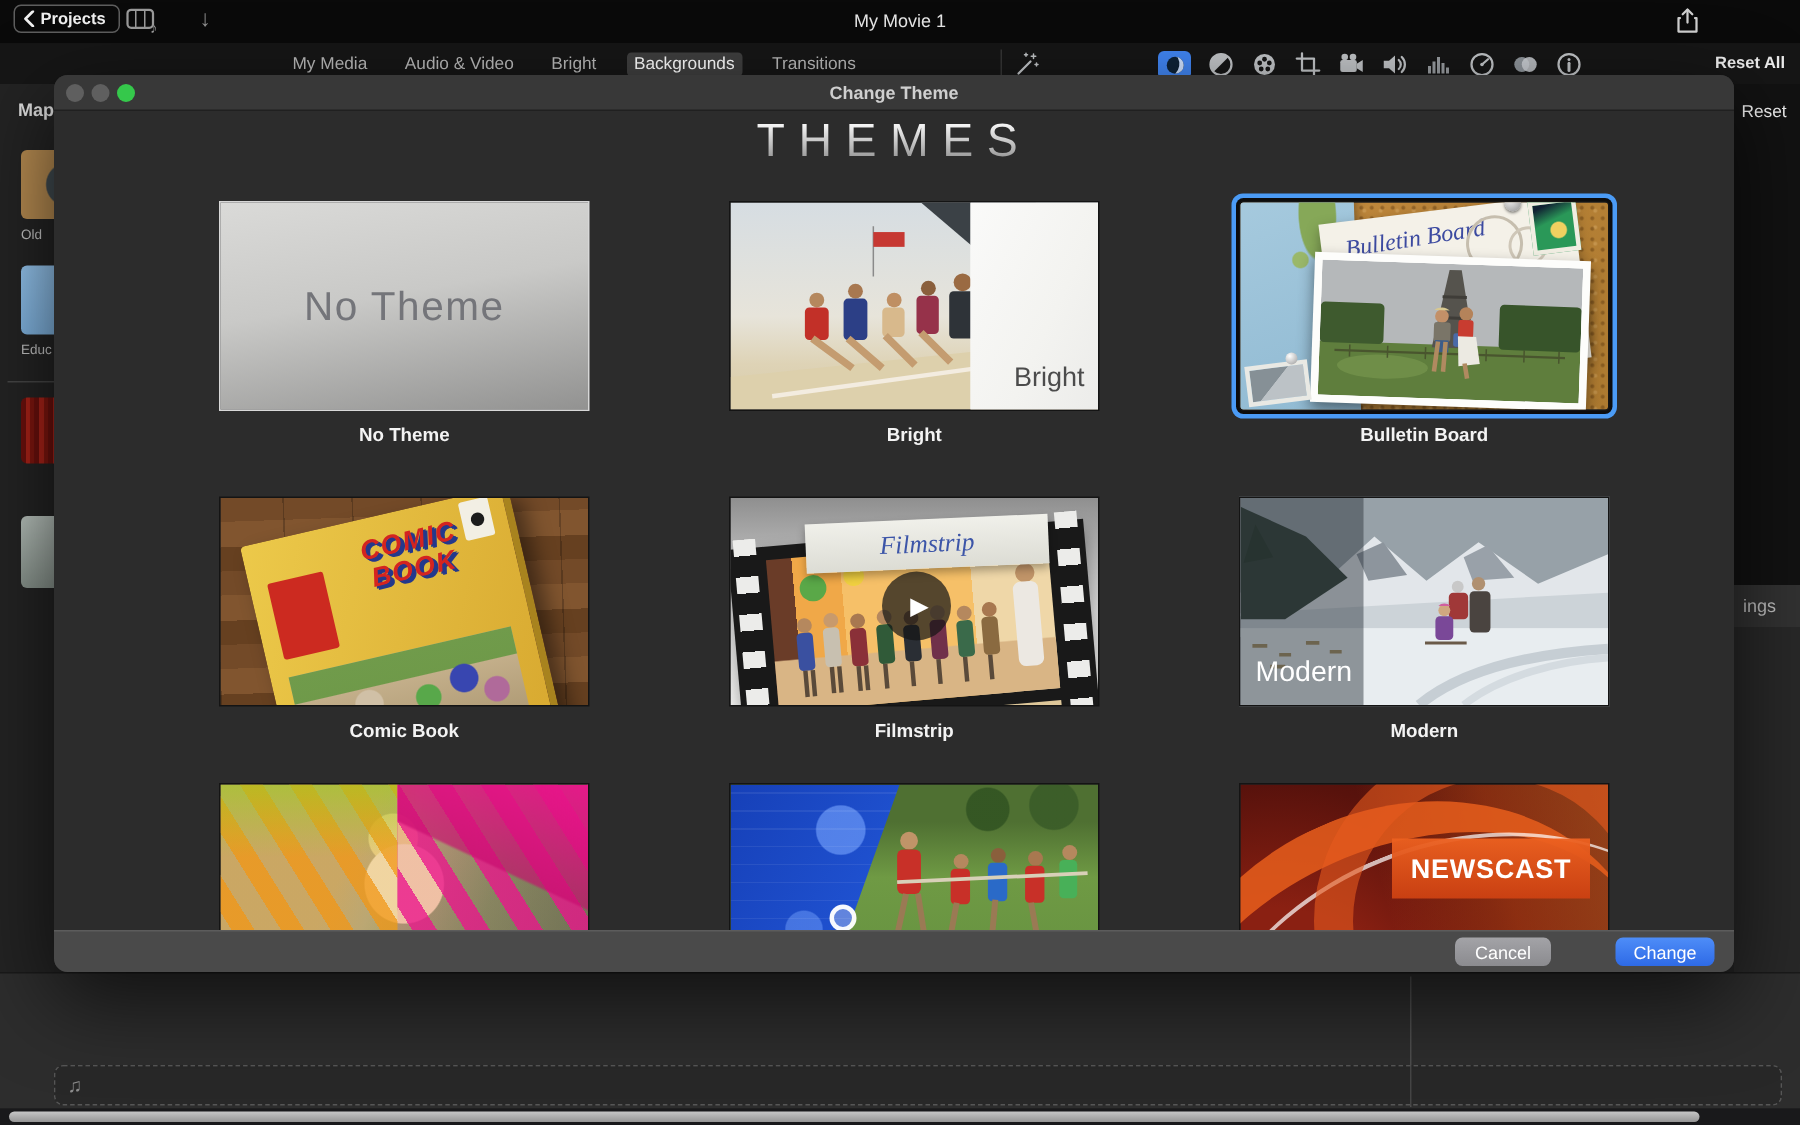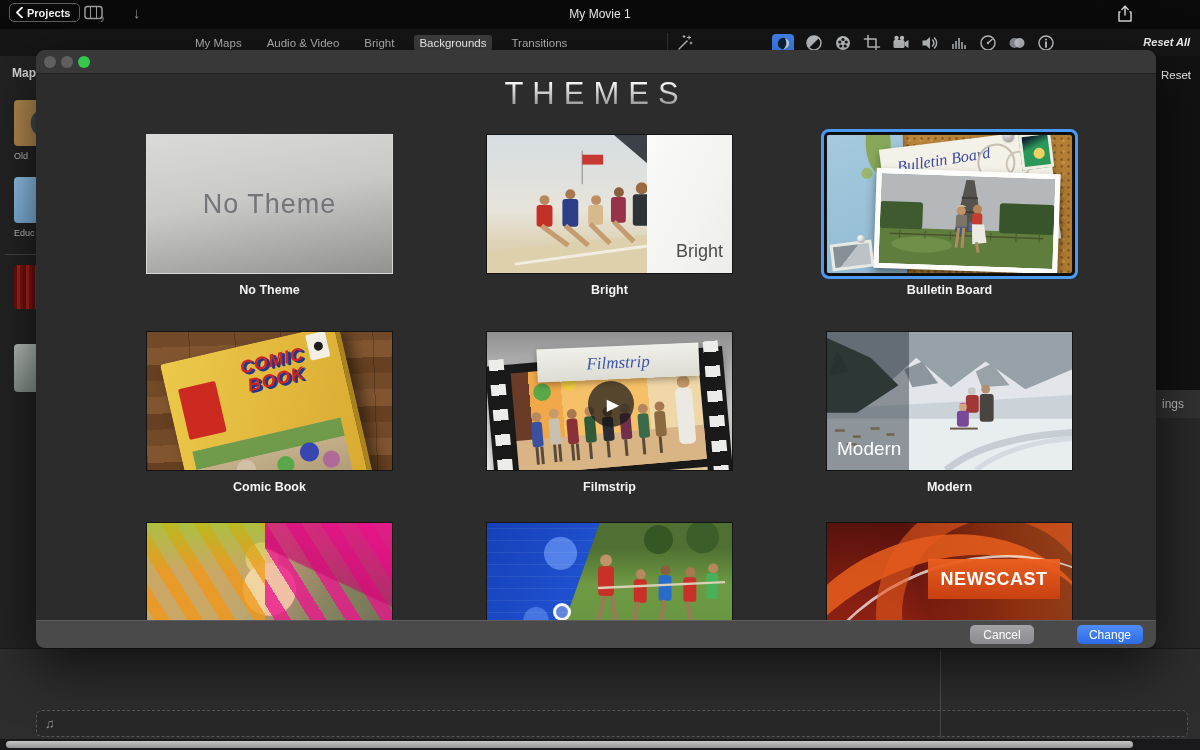--- a/index.html
+++ b/index.html
@@ -18,21 +18,21 @@
   
   #toolbar{position:absolute;left:0;top:29px;width:1200px;height:27px;background:#161616;border-bottom:1px solid #000;}
   .tabs{position:absolute;left:190px;top:0;height:27px;display:flex;align-items:center;gap:15px;}
   .tab{font-size:11.5px;color:#b9b9b9;padding:2px 5px;border-radius:3px;white-space:nowrap;}
   .tab.active{background:#3f3f3f;color:#fff;}
   .tb-divider{position:absolute;left:667px;top:4px;height:19px;width:1px;background:#353535;}
   .wand{position:absolute;left:676px;top:5px;width:18px;height:18px;}
   .adjust-icons{position:absolute;left:772px;top:4px;display:flex;gap:11px;align-items:center;height:20px;}
   .aicon{width:18px;height:18px;display:flex;align-items:center;justify-content:center;}
   .aicon.active{background:#4186f4;border-radius:4px;width:22px;height:19px;}
-  .reset-all{position:absolute;right:10px;top:7px;font-size:11px;font-weight:bold;color:#ededed;font-style:italic;}
+  .reset-all{position:absolute;right:10px;top:7px;font-size:11px;font-weight:bold;color:#ededed;}
 
   
   #stage{position:absolute;left:0;top:56px;width:1200px;height:592px;background:#222;}
   #sidebar-frag{position:absolute;left:0;top:0;width:36px;height:592px;background:#232323;overflow:hidden;}
   .sb-header{position:absolute;left:12px;top:10px;font-size:12px;font-weight:bold;color:#dcdcdc;white-space:nowrap;}
   .sb-thumb{position:absolute;left:14px;width:40px;border-radius:4px;}
   .sb-label{position:absolute;left:14px;font-size:9px;color:#c2c2c2;white-space:nowrap;}
   .sb-div{position:absolute;left:5px;width:31px;height:1px;background:#454545;}
   #right-frag{position:absolute;right:0;top:0;width:44px;height:592px;overflow:hidden;}
   .rf-viewer{position:absolute;left:0;top:0;width:44px;height:334px;background:#121212;text-align:center;}
@@ -230,21 +230,21 @@
       <svg width="18" height="18" viewBox="0 0 18 18">
           <path d="M4,7 H3 V16 H15 V7 H14" class="gi" style="stroke:#cfcfcf"></path>
           <line x1="9" y1="1.5" x2="9" y2="10" class="gi" style="stroke:#cfcfcf"></line>
           <polyline points="5.8,4.5 9,1.3 12.2,4.5" class="gi" style="stroke:#cfcfcf"></polyline>
         </svg>
     </div>
   </header>
 
   <div id="toolbar">
     <nav class="tabs">
-      <span class="tab">My Maps</span>
+      <span class="tab">My Media</span>
       <span class="tab">Audio &amp; Video</span>
       <span class="tab">Bright</span>
       <span class="tab active">Backgrounds</span>
       <span class="tab">Transitions</span>
     </nav>
     <span class="tb-divider"></span>
     <span class="wand">
       <svg width="18" height="18" viewBox="0 0 18 18">
           <line x1="3" y1="15" x2="11" y2="7" class="gi"></line>
           <path d="M13,2 v3 M11.5,3.5 h3 M8,1.5 v2 M7,2.5 h2 M15,8 v2 M14,9 h2" class="gi" style="stroke-width:1"></path>
@@ -358,20 +358,21 @@
   </div>
   <div id="scrollbar">
     <div class="sb-handle"></div>
   </div>
 
   <div id="dialog">
     <div class="dlg-titlebar">
       <span class="light l1"></span>
       <span class="light l2"></span>
       <span class="light l3"></span>
+      <div class="dlg-title">Change Theme</div>
     </div>
     <div class="dlg-heading">THEMES</div>
 
     <div class="theme-row row1">
       <div class="theme-cell">
         <div class="thumb no-theme">
           <span class="nt-text">No Theme</span>
         </div>
         <div class="theme-label">No Theme</div>
       </div>

